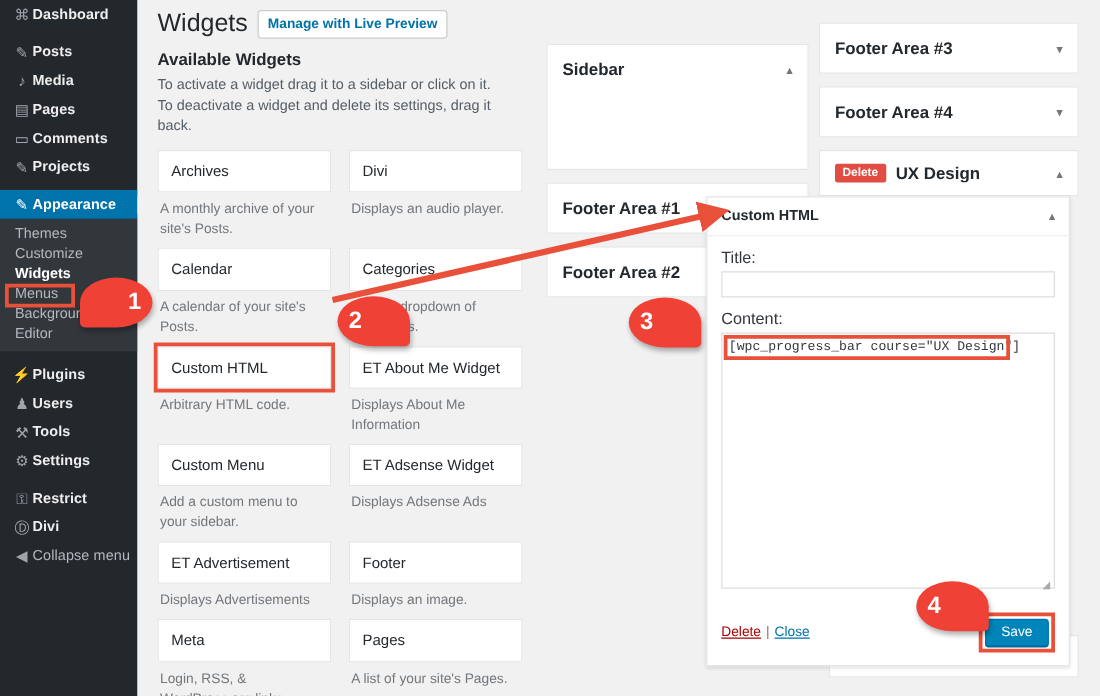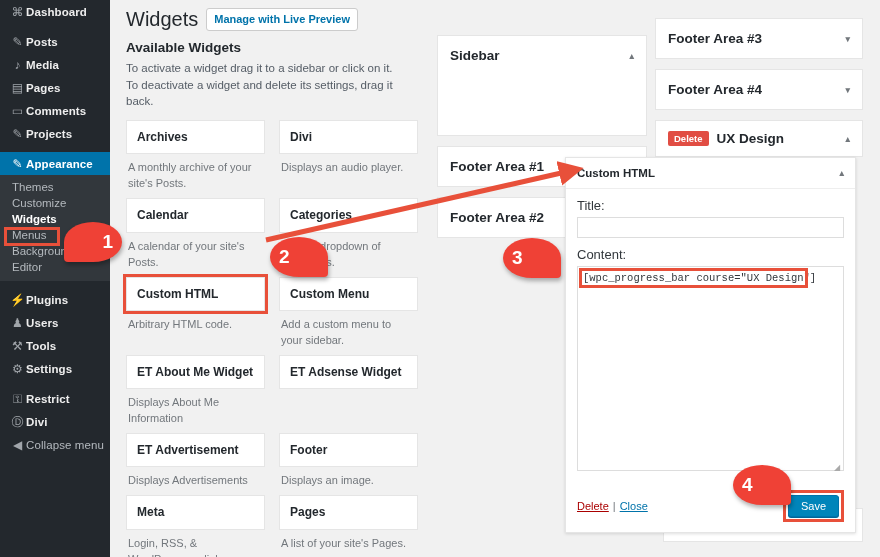--- a/index.html
+++ b/index.html
@@ -104,21 +104,21 @@
   .widget-grid {
     display: grid;
     grid-template-columns: 139px 139px;
     column-gap: 14px;
   }
   .widget-cell { margin-bottom: 6px; }
   .widget-box {
     background: #fff;
     border: 1px solid #e5e5e5;
     padding: 9px 10px;
-    font-size: 12px; font-weight: bold; color: #23282d;
+    font-size: 12px; font-weight: normal; color: #23282d;
     line-height: 1.2;
     white-space: nowrap; overflow: hidden;
   }
   .widget-desc {
     font-size: 11px; color: #72777c;
     line-height: 1.45;
     padding: 6px 10px 0 2px;
   }
   .widget-cell.highlight .widget-box {
     outline: 3px solid #e8503a;
@@ -379,30 +379,31 @@
       <div class="widget-cell">
         <div class="widget-box">Categories</div>
         <div class="widget-desc">A list or dropdown of categories.</div>
       </div>
 
       <div class="widget-cell highlight">
         <div class="widget-box">Custom HTML</div>
         <div class="widget-desc">Arbitrary HTML code.</div>
       </div>
       <div class="widget-cell">
+        <div class="widget-box">ET About Me Widget</div>
+        <div class="widget-desc">Displays About Me Information</div>
+      </div>
+
+      <div class="widget-cell">
         <div class="widget-box">Custom Menu</div>
         <div class="widget-desc">Add a custom menu to your sidebar.</div>
       </div>
-
-      <div class="widget-cell">
-        <div class="widget-box">ET About Me Widget</div>
-        <div class="widget-desc">Displays About Me Information</div>
-      </div>
       <div class="widget-cell">
         <div class="widget-box">ET Adsense Widget</div>
+        <div class="widget-desc">Displays Adsense Ads</div>
       </div>
 
       <div class="widget-cell">
         <div class="widget-box">ET Advertisement</div>
         <div class="widget-desc">Displays Advertisements</div>
       </div>
       <div class="widget-cell">
         <div class="widget-box">Footer</div>
         <div class="widget-desc">Displays an image.</div>
       </div>

